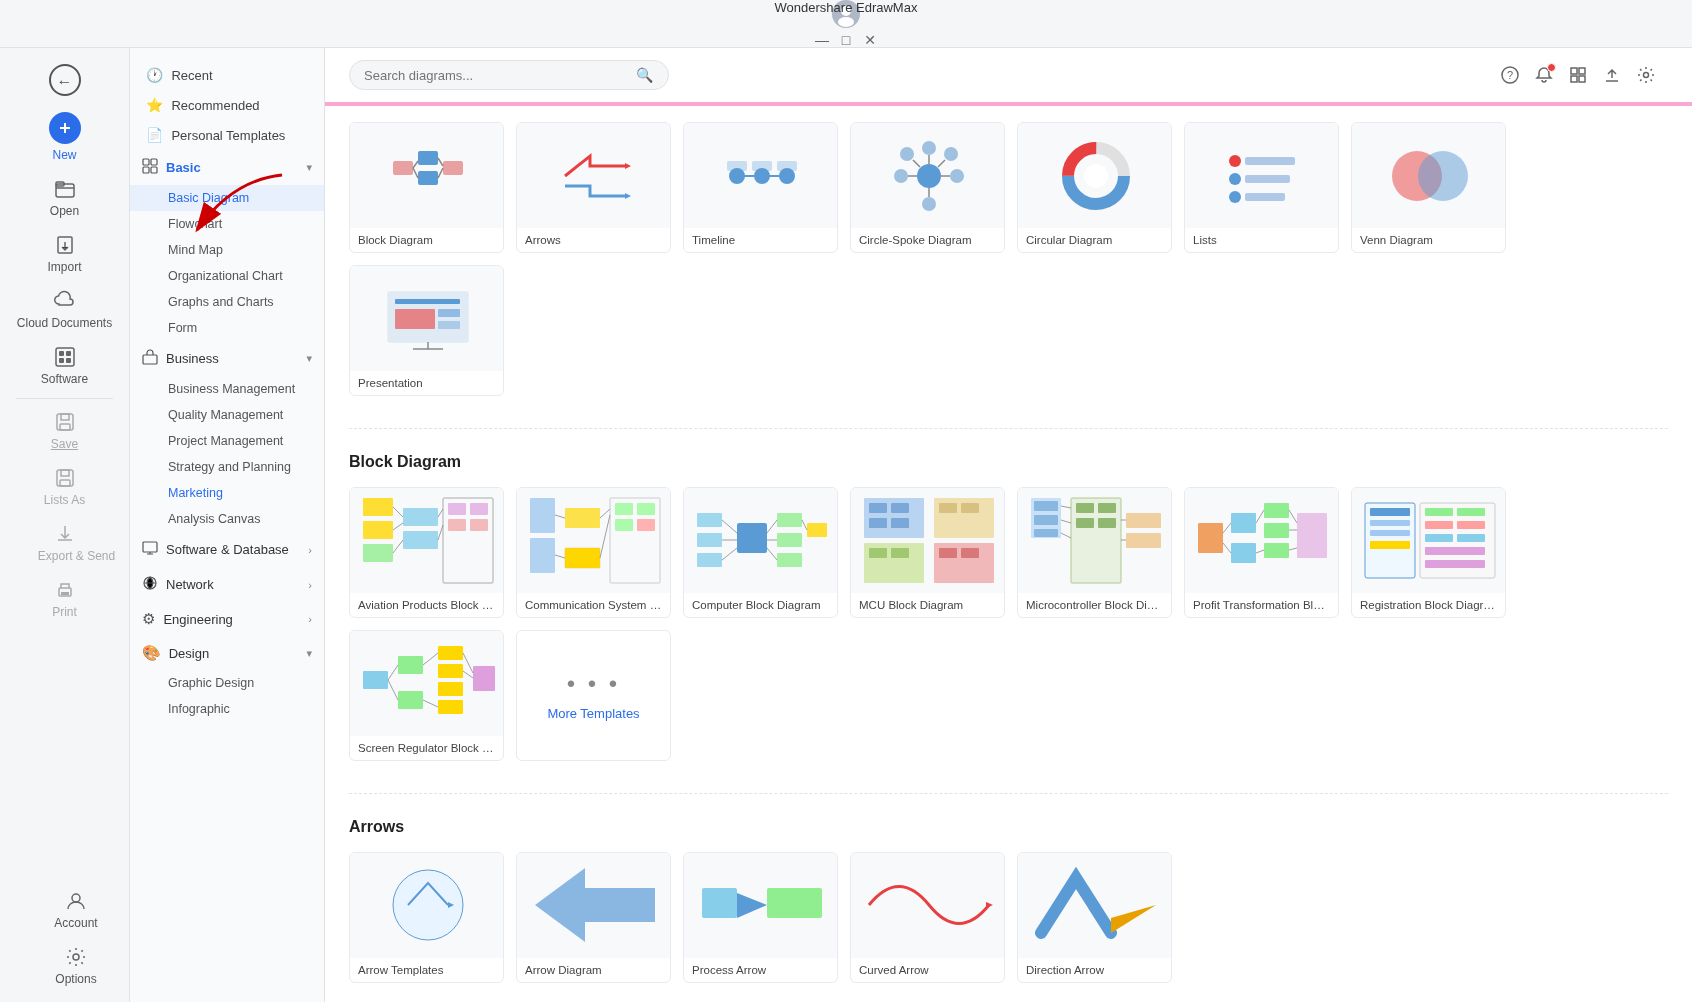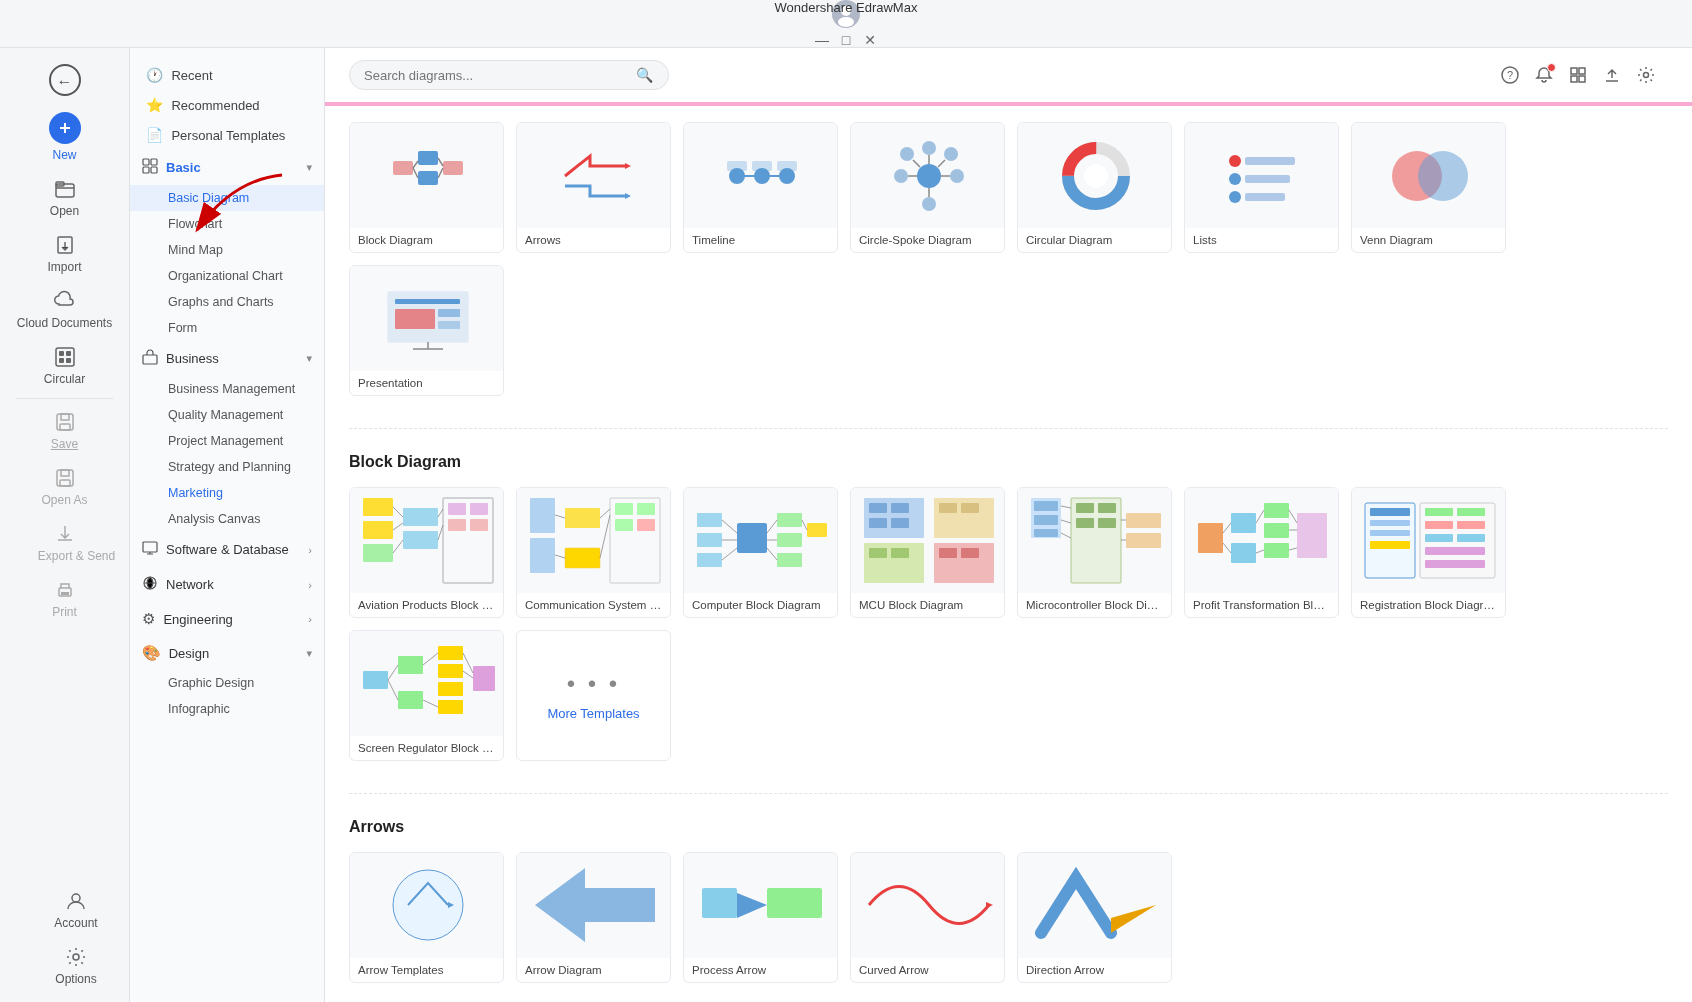--- a/index.html
+++ b/index.html
@@ -306,38 +306,38 @@
       <span style="font-size:12px;text-align:center;">Cloud Documents</span>
     </div>
     <div class="sidebar-narrow-item">
       <svg width="22" height="22" viewBox="0 0 22 22">
           <rect x="2" y="2" width="18" height="18" rx="2" fill="none" stroke="#666" stroke-width="1.5"></rect>
           <rect x="5" y="5" width="5" height="5" rx="1" fill="#666"></rect>
           <rect x="12" y="5" width="5" height="5" rx="1" fill="#666"></rect>
           <rect x="5" y="12" width="5" height="5" rx="1" fill="#666"></rect>
           <rect x="12" y="12" width="5" height="5" rx="1" fill="#666"></rect>
         </svg>
-      <span style="font-size:12px;">Circular</span>
+      <span style="font-size:12px;">Software</span>
     </div>
     <div class="sidebar-divider"></div>
     <div class="sidebar-narrow-item">
       <svg width="22" height="22" viewBox="0 0 22 22">
           <rect x="3" y="3" width="16" height="16" rx="2" fill="none" stroke="#aaa" stroke-width="1.5"></rect>
           <rect x="7" y="3" width="8" height="6" fill="none" stroke="#aaa" stroke-width="1.5"></rect>
           <rect x="6" y="13" width="10" height="6" rx="1" fill="none" stroke="#aaa" stroke-width="1.5"></rect>
         </svg>
       <span style="font-size:12px;color:#aaa;text-decoration:underline;">Save</span>
     </div>
     <div class="sidebar-narrow-item">
       <svg width="22" height="22" viewBox="0 0 22 22">
           <rect x="3" y="3" width="16" height="16" rx="2" fill="none" stroke="#aaa" stroke-width="1.5"></rect>
           <rect x="7" y="3" width="8" height="6" fill="none" stroke="#aaa" stroke-width="1.5"></rect>
           <rect x="6" y="13" width="10" height="6" rx="1" fill="none" stroke="#aaa" stroke-width="1.5"></rect>
         </svg>
-      <span style="font-size:12px;color:#aaa;">Open As</span>
+      <span style="font-size:12px;color:#aaa;">Lists As</span>
     </div>
     <div class="sidebar-narrow-item">
       <svg width="22" height="22" viewBox="0 0 22 22">
           <path d="M11 3v12M7 11l4 4 4-4" stroke="#aaa" stroke-width="1.5" fill="none"></path>
           <path d="M4 17h14" stroke="#aaa" stroke-width="1.5"></path>
         </svg>
       <span style="font-size:12px;color:#aaa;margin-left:24px;">Export &amp; Send</span>
     </div>
     <div class="sidebar-narrow-item">
       <svg width="22" height="22" viewBox="0 0 22 22">

